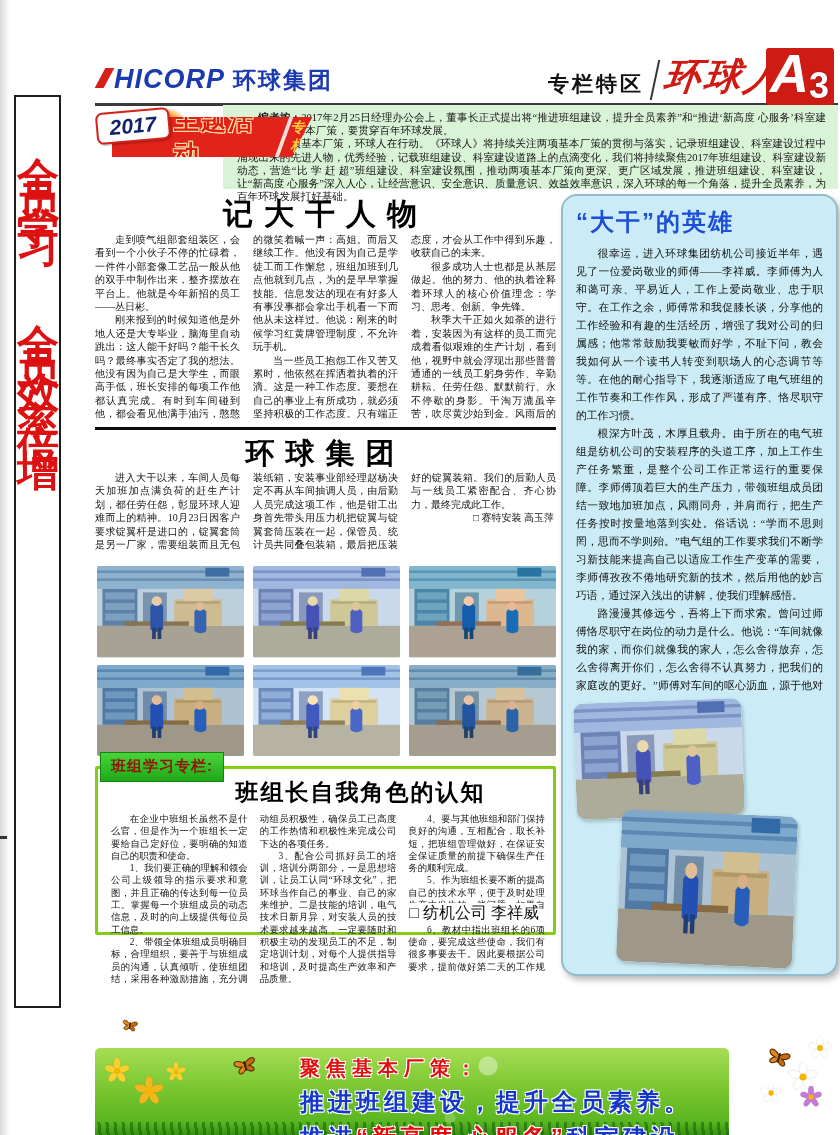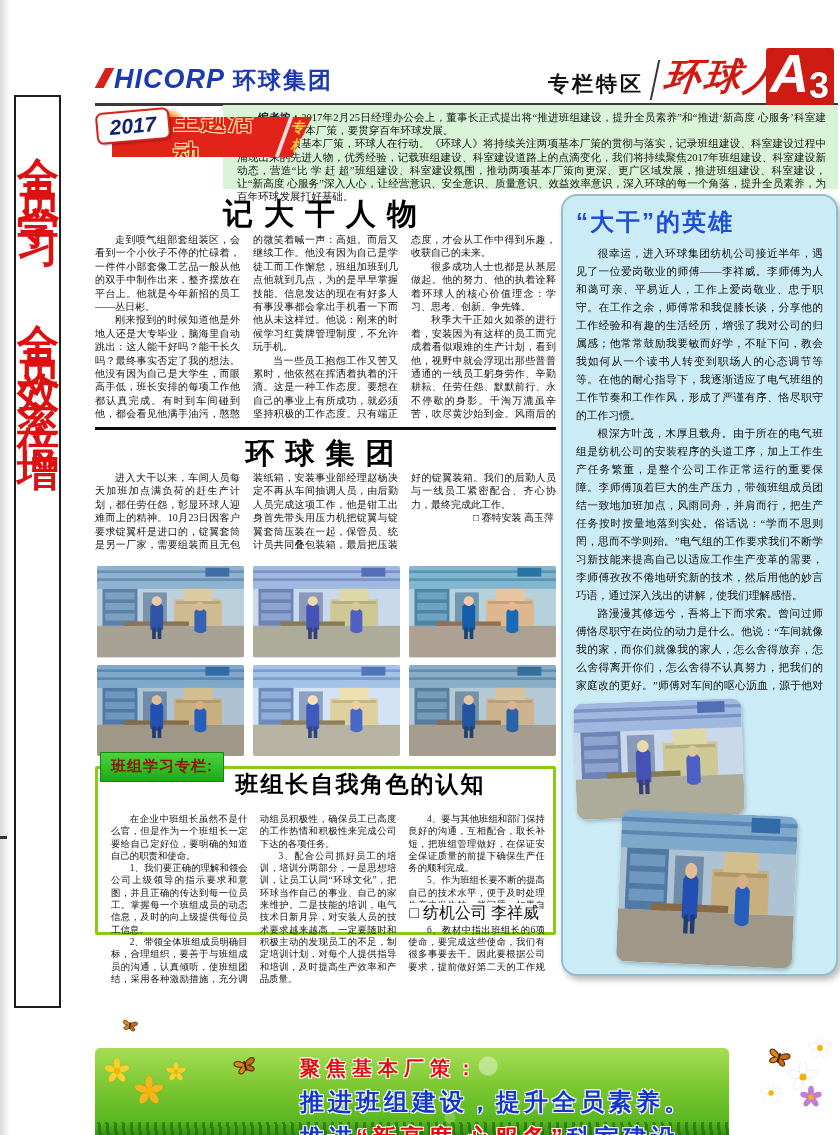--- a/index.html
+++ b/index.html
@@ -82,21 +82,21 @@
   .ph-v4 { filter:brightness(.94) saturate(1.25); }
   .ph-v5 { filter:hue-rotate(8deg) brightness(1.1); }
   .ph-v6 { filter:hue-rotate(-6deg) brightness(.97); }
 
   
   .learn-box { position:absolute; left:95px; top:766px; width:461px; height:169px;
     border:3px solid #84cc16; background:#ffffff; border-radius:2px; }
   .learn-label { position:absolute; left:2px; top:-17px; background:linear-gradient(180deg,#4ad43a,#1ea818);
     border:1px solid #128512; color:#8f1606; font-family:"Liberation Sans",sans-serif;
     font-weight:900; font-size:15px; padding:4px 10px 5px; letter-spacing:1px; }
-  .learn-title { text-align:center; font-family:"Liberation Sans",sans-serif;
+  .learn-title { text-align:center; margin-top:8px; font-family:"Liberation Sans",sans-serif;
     font-weight:900; font-size:23px; letter-spacing:2px; color:#000; padding-left:70px; }
   .learn-cols { position:absolute; left:13px; top:44px; width:434px; height:184px;
     column-count:3; column-gap:12px; column-fill:auto; overflow:hidden; text-align:justify; }
   .learn-cols .para { font-size:9.4px; line-height:12.3px; text-indent:2em; color:#111; }
   .learn-byline { position:absolute; right:14px; bottom:8px; background:#fff; font-size:16px;
     padding-left:10px; color:#111; }
 
   
   .hero-panel { position:absolute; left:561px; top:194px; width:277px; height:782px;
     background:#cbecf6; border:2px solid #93bdcb; border-radius:16px;

